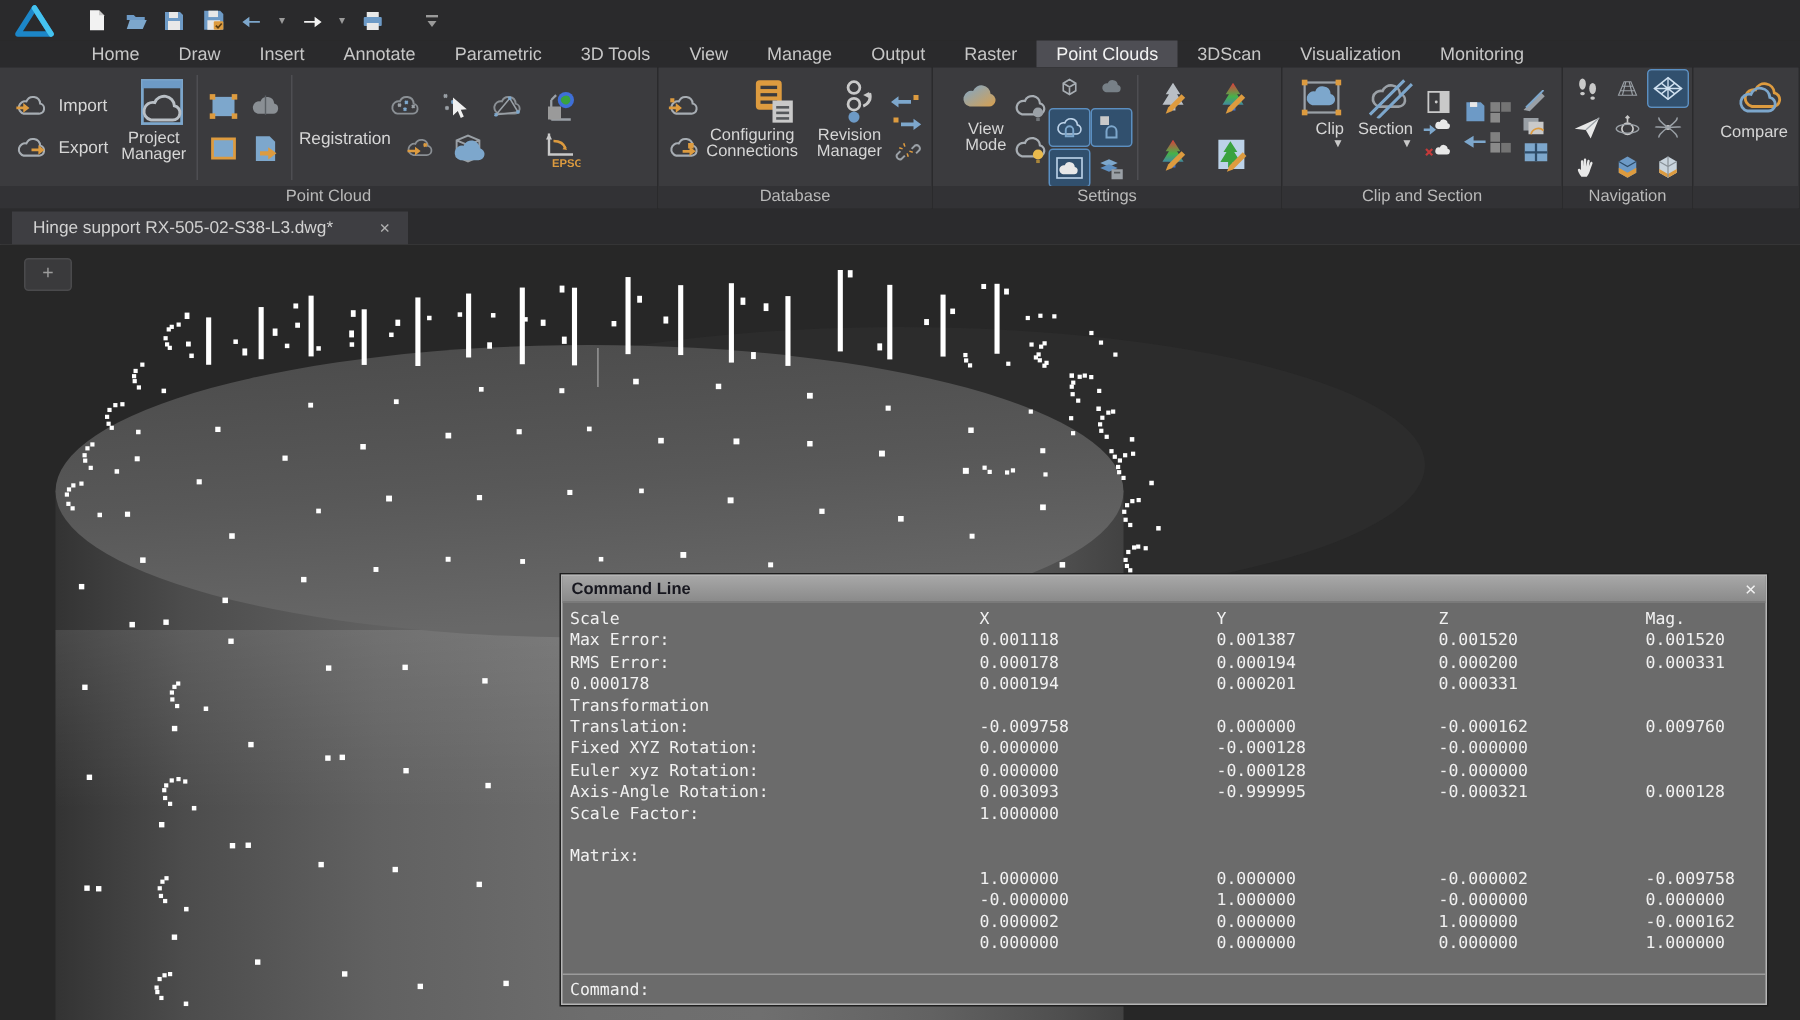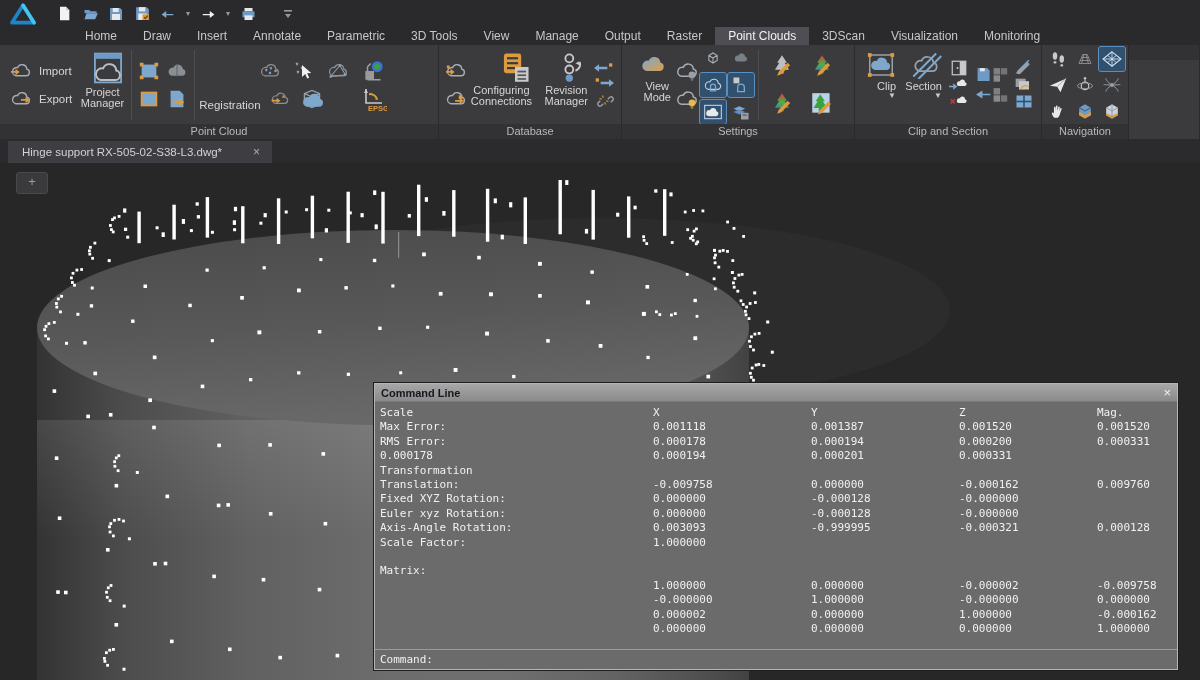--- a/index.html
+++ b/index.html
@@ -6,21 +6,21 @@
   .app{position:relative;width:1200px;height:680px;overflow:hidden;
        font-family:"Liberation Sans",sans-serif;color:#d4d4d4;background:#272727;
        -webkit-font-smoothing:antialiased;}
   
   .titlebar{position:absolute;left:0;top:0;width:1200px;height:27px;background:#2a2a2c;display:flex;align-items:center;}
   .logo{width:46px;height:27px;display:flex;align-items:center;justify-content:center;}
   .qat{display:flex;align-items:center;gap:6px;margin-left:8px;}
   .qbtn{width:20px;height:20px;display:flex;align-items:center;justify-content:center;cursor:default;}
   .qcar{color:#9a9a9a;font-size:8px;width:8px;text-align:center;}
   
-  .tabrow{position:absolute;left:0;top:27px;width:1200px;height:18px;background:#2a2a2c;display:flex;align-items:flex-start;padding-left:72px;box-sizing:border-box;}
+  .tabrow{position:absolute;left:0;top:27px;width:1200px;height:18px;background:#2a2a2c;display:flex;align-items:flex-start;padding-left:48px;box-sizing:border-box;}
   .rtab{padding:0 13px;font-size:12px;line-height:18px;color:#c7c7c7;white-space:nowrap;}
   .rtab.active{background:#4e4e54;color:#f2f2f2;}
   
   .ribbon{position:absolute;left:0;top:45px;width:1200px;height:94px;background:#2a2a2c;display:flex;}
   .panel{display:flex;flex-direction:column;background:#3b3b3e;margin-right:1px;}
   .pbody{height:79px;display:flex;align-items:center;padding:0 4px;box-sizing:border-box;}
   .pcap{height:15px;background:#323235;font-size:11px;line-height:15px;color:#b9b9b9;text-align:center;overflow:hidden;}
   .vsep{width:1px;height:70px;background:#4e4e52;margin:0 4px;align-self:center;}
   .col{display:flex;flex-direction:column;justify-content:center;gap:4px;}
   .rowbtn{display:flex;align-items:center;gap:4px;padding:1px 3px;}
@@ -252,21 +252,21 @@
                 </svg>
               </span>
             <span class="sq">
                 <svg class="ic" width="26" height="22" viewBox="0 0 24 24">
                   <use href="#sym-cloud" fill="none" stroke="#8a8f94" stroke-width="1.4"></use>
                   <path d="M4 18L14 6l6 10z" fill="none" stroke="#9aa0a6" stroke-width="1.1"></path>
                   <path d="M3 17l2 2M5 17l-2 2M13 5l2 2M15 5l-2 2M19 15l2 2M21 15l-2 2" stroke="#7da7cc" stroke-width="1.3"></path>
                 </svg>
               </span>
           </div>
-          <div style="display:flex;align-items:flex-end;gap:6px">
+          <div style="display:flex;align-items:flex-start;gap:6px">
             <span class="lbl">Registration</span>
             <span class="sq">
                 <svg class="ic" width="24" height="20" viewBox="0 0 24 24">
                   <use href="#sym-cloud" fill="none" stroke="#8a8f94" stroke-width="1.4"></use>
                   <path d="M2 13h6v-2.5l4.5 3.5L8 17.5V15H2z" fill="#dd9b3f"></path>
                   <path d="M15 8l2.4 2.4M17.4 8L15 10.4" stroke="#dd9b3f" stroke-width="1.5"></path>
                 </svg>
               </span>
             <span class="sq">
                 <svg class="ic" width="26" height="26" viewBox="0 0 24 24">
@@ -607,20 +607,29 @@
                 <path d="M5 14l7 4 7-4v3l-7 4-7-4z" fill="#dd9b3f"></path>
                 <path d="M12 4v17M5 8l7 4 7-4" stroke="#8a9299" stroke-width="1" fill="none"></path>
               </svg>
             </span>
         </div>
       </div>
       <div class="pcap">Navigation</div>
     </div>
 
     <div class="panel" style="flex:1">
+      <div class="pbody" style="justify-content:flex-start;padding-left:10px">
+        <div class="big" style="width:56px">
+          <svg class="ic" width="40" height="30" viewBox="0 0 26 20">
+              <use href="#sym-cloud" x="2" y="-1" fill="none" stroke="#dd9b3f" stroke-width="1.5"></use>
+              <use href="#sym-cloud" y="1" fill="none" stroke="#7da7cc" stroke-width="1.5"></use>
+            </svg>
+          <span class="lbl2">Compare</span>
+        </div>
+      </div>
       <div class="pcap"></div>
     </div>
   </div>
 
   <div class="docbar">
     <div class="doctab">
       <span class="t">Hinge support RX-505-02-S38-L3.dwg*</span>
       <span class="x">×</span>
     </div>
   </div>

